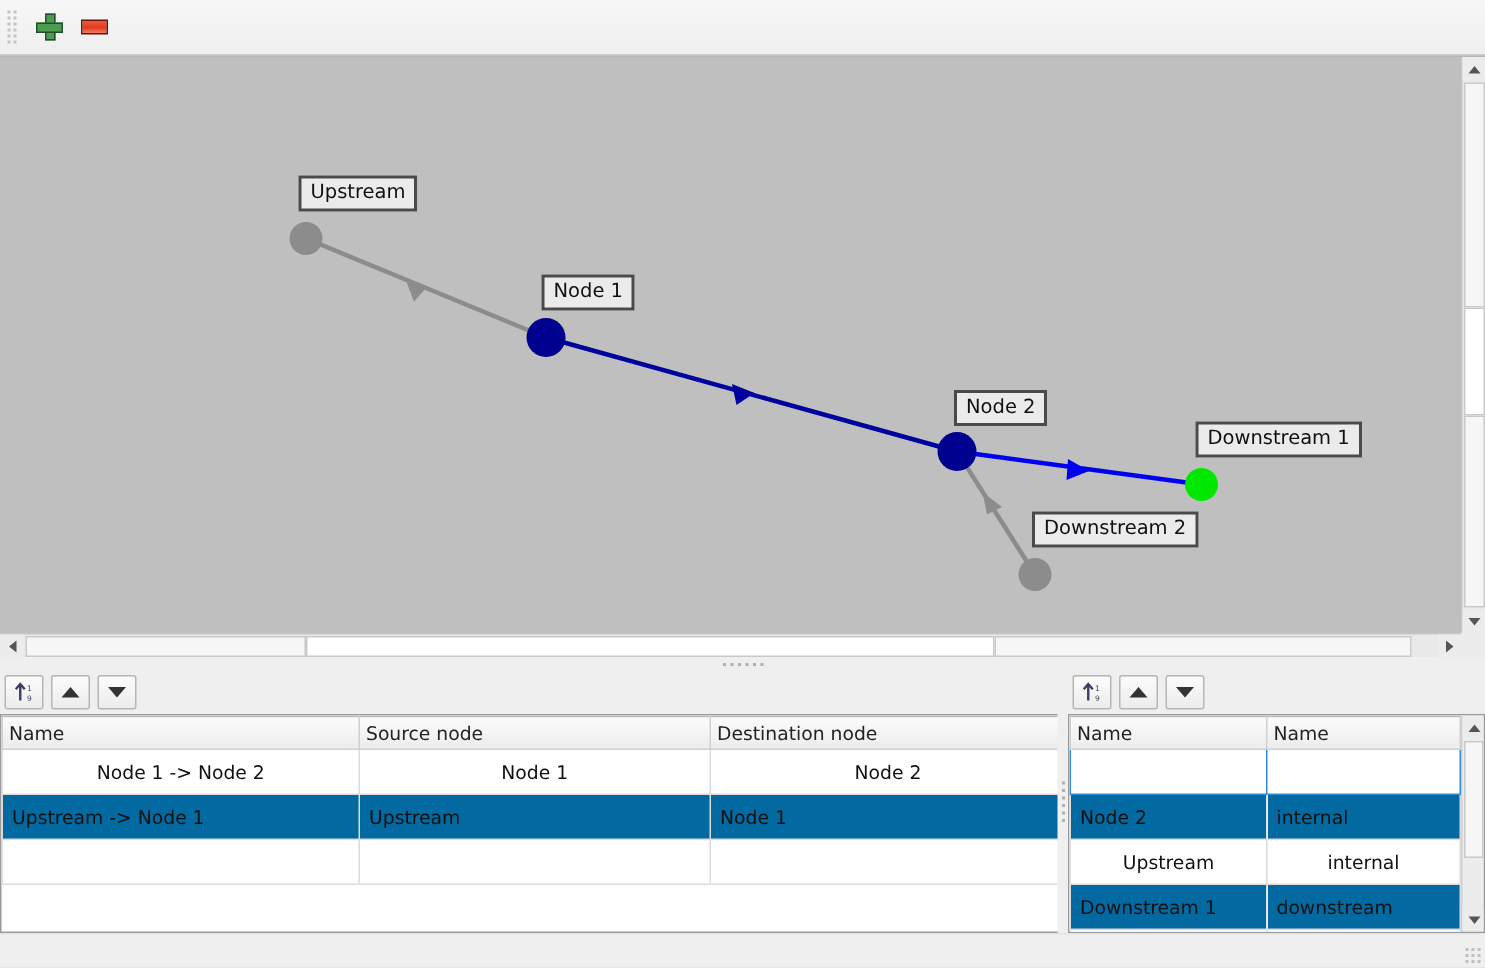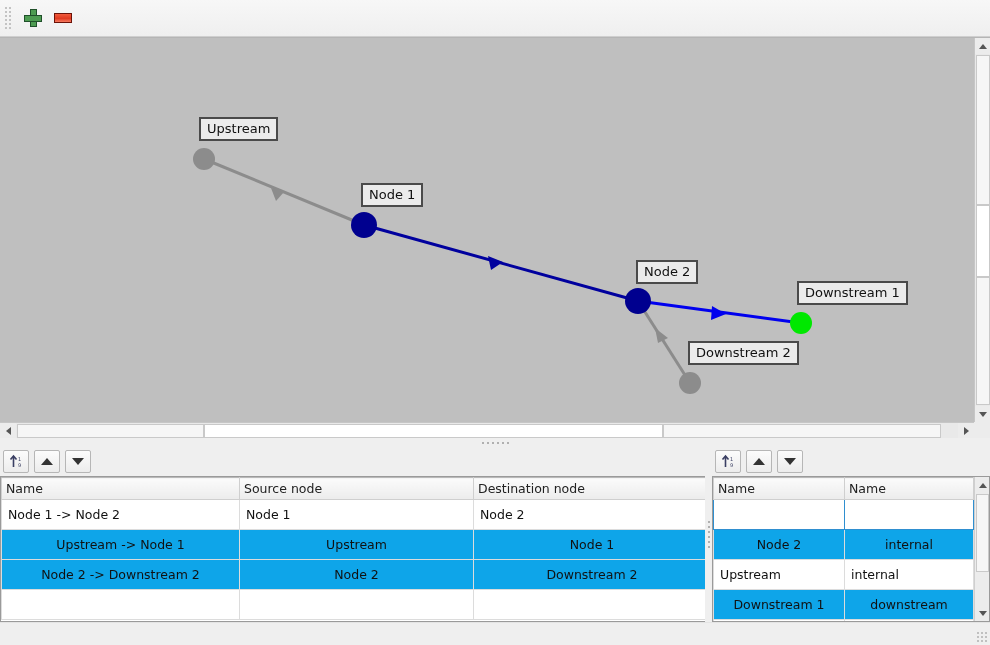--- a/index.html
+++ b/index.html
@@ -138,22 +138,22 @@
   }
   table.grid td {
     border: 1px solid #dcdcdc;
     height: 30px; padding: 0 6px; color: #111;
     overflow: hidden; text-overflow: ellipsis; white-space: nowrap;
   }
   .tbl-box { border: 1px solid #9a9a9a; background: #fff; overflow: hidden; }
   .left-tbl { height: 146px; }
   .right-tbl { height: 146px; position: relative; }
   .right-tbl .scroll-area { position: absolute; left: 0; top: 0; right: 15px; bottom: 0; overflow: hidden; }
-  table.grid tr.odd td { background: #ffffff; }
-  table.grid tr.even td { background: #0ea5e9; text-align: center; }
+  table.grid tr.odd td { background: #ffffff; text-align: center; }
+  table.grid tr.even td { background: #0369a1; }
   .right-grid th { font-weight: bold; }
   .right-grid tr.sel td { background: #2f8fd0; color: #ffffff; border-color: #2f8fd0; }
   .rt-vscroll {
     position: absolute; right: 0; top: 0; width: 15px; bottom: 0;
     background: #ececec; border-left: 1px solid #cfcfcf;
   }
   .rt-thumb { position: absolute; left: 1px; width: 13px; background: #f6f6f6; border: 1px solid #c9c9c9; }
 
   .statusbar {
     position: absolute; left: 0; top: 622px; width: 990px; height: 23px;
@@ -302,25 +302,20 @@
           <tr class="odd">
             <td>Node 1 -&gt; Node 2</td>
             <td>Node 1</td>
             <td>Node 2</td>
           </tr>
           <tr class="even">
             <td>Upstream -&gt; Node 1</td>
             <td>Upstream</td>
             <td>Node 1</td>
           </tr>
-          <tr class="even">
-            <td>Node 2 -&gt; Downstream 2</td>
-            <td>Node 2</td>
-            <td>Downstream 2</td>
-          </tr>
           <tr class="odd">
             <td></td>
             <td></td>
             <td></td>
           </tr>
         </tbody>
       </table>
     </div>
   </div>
 

